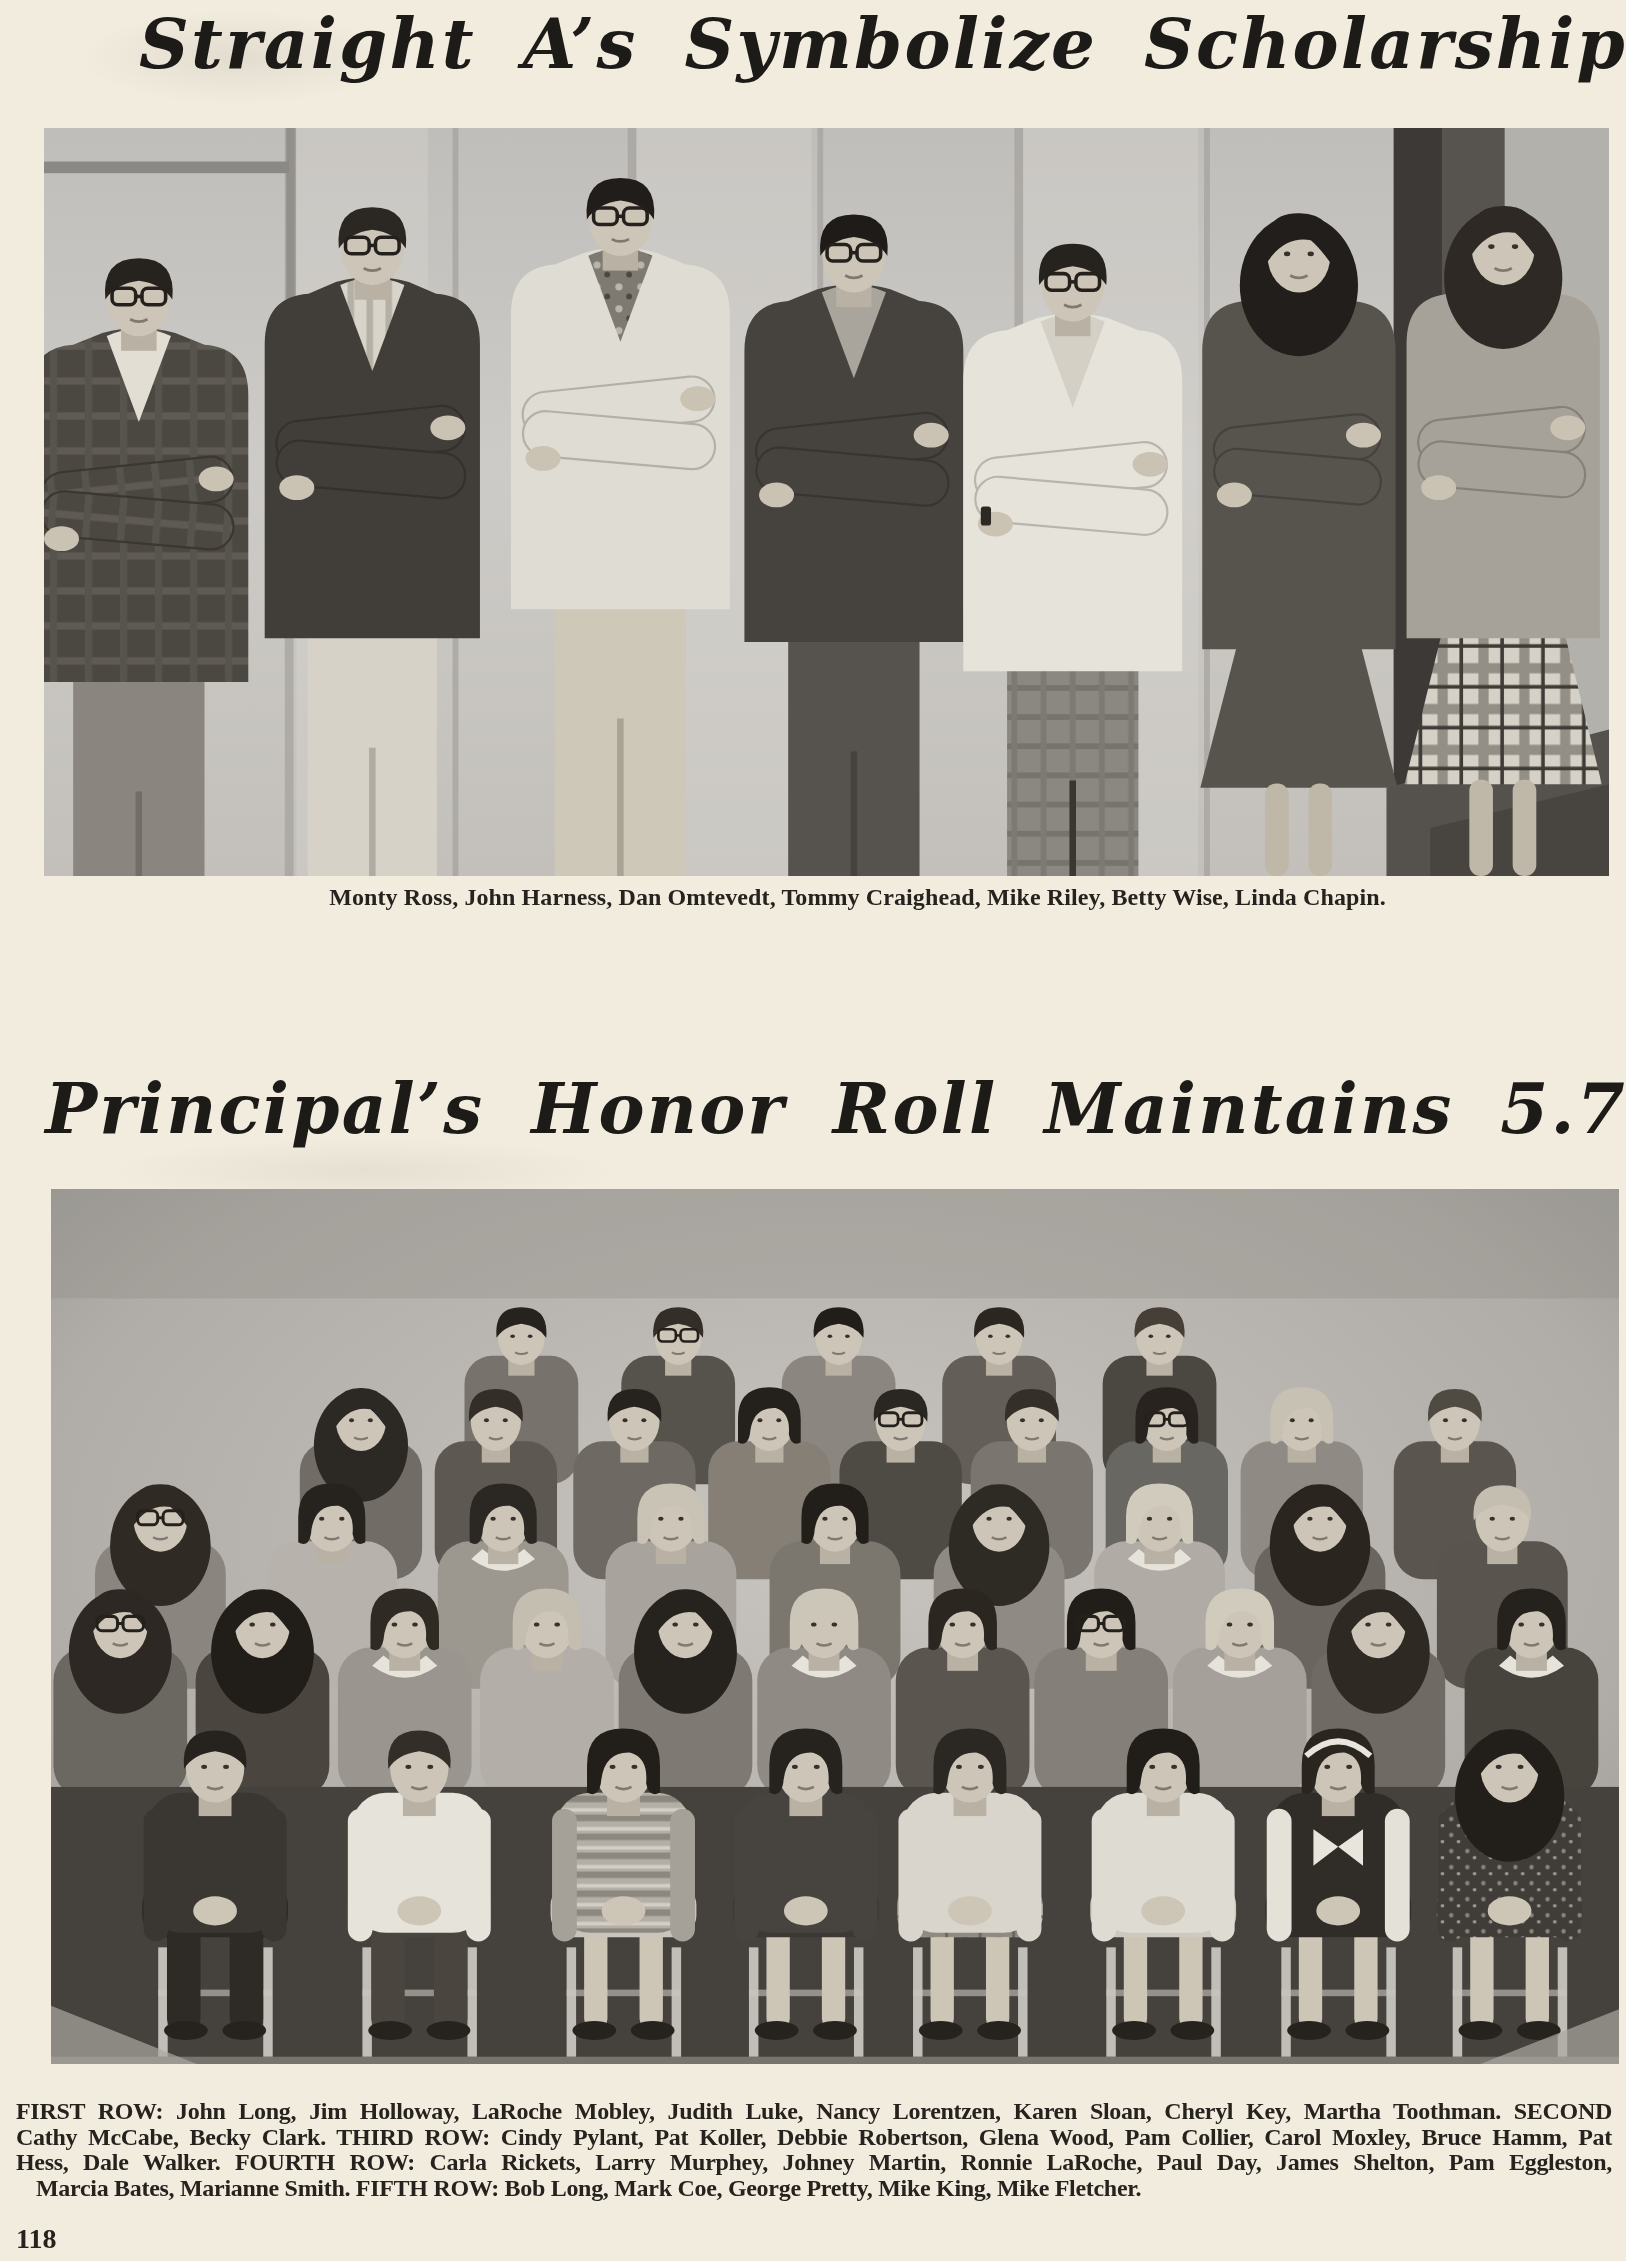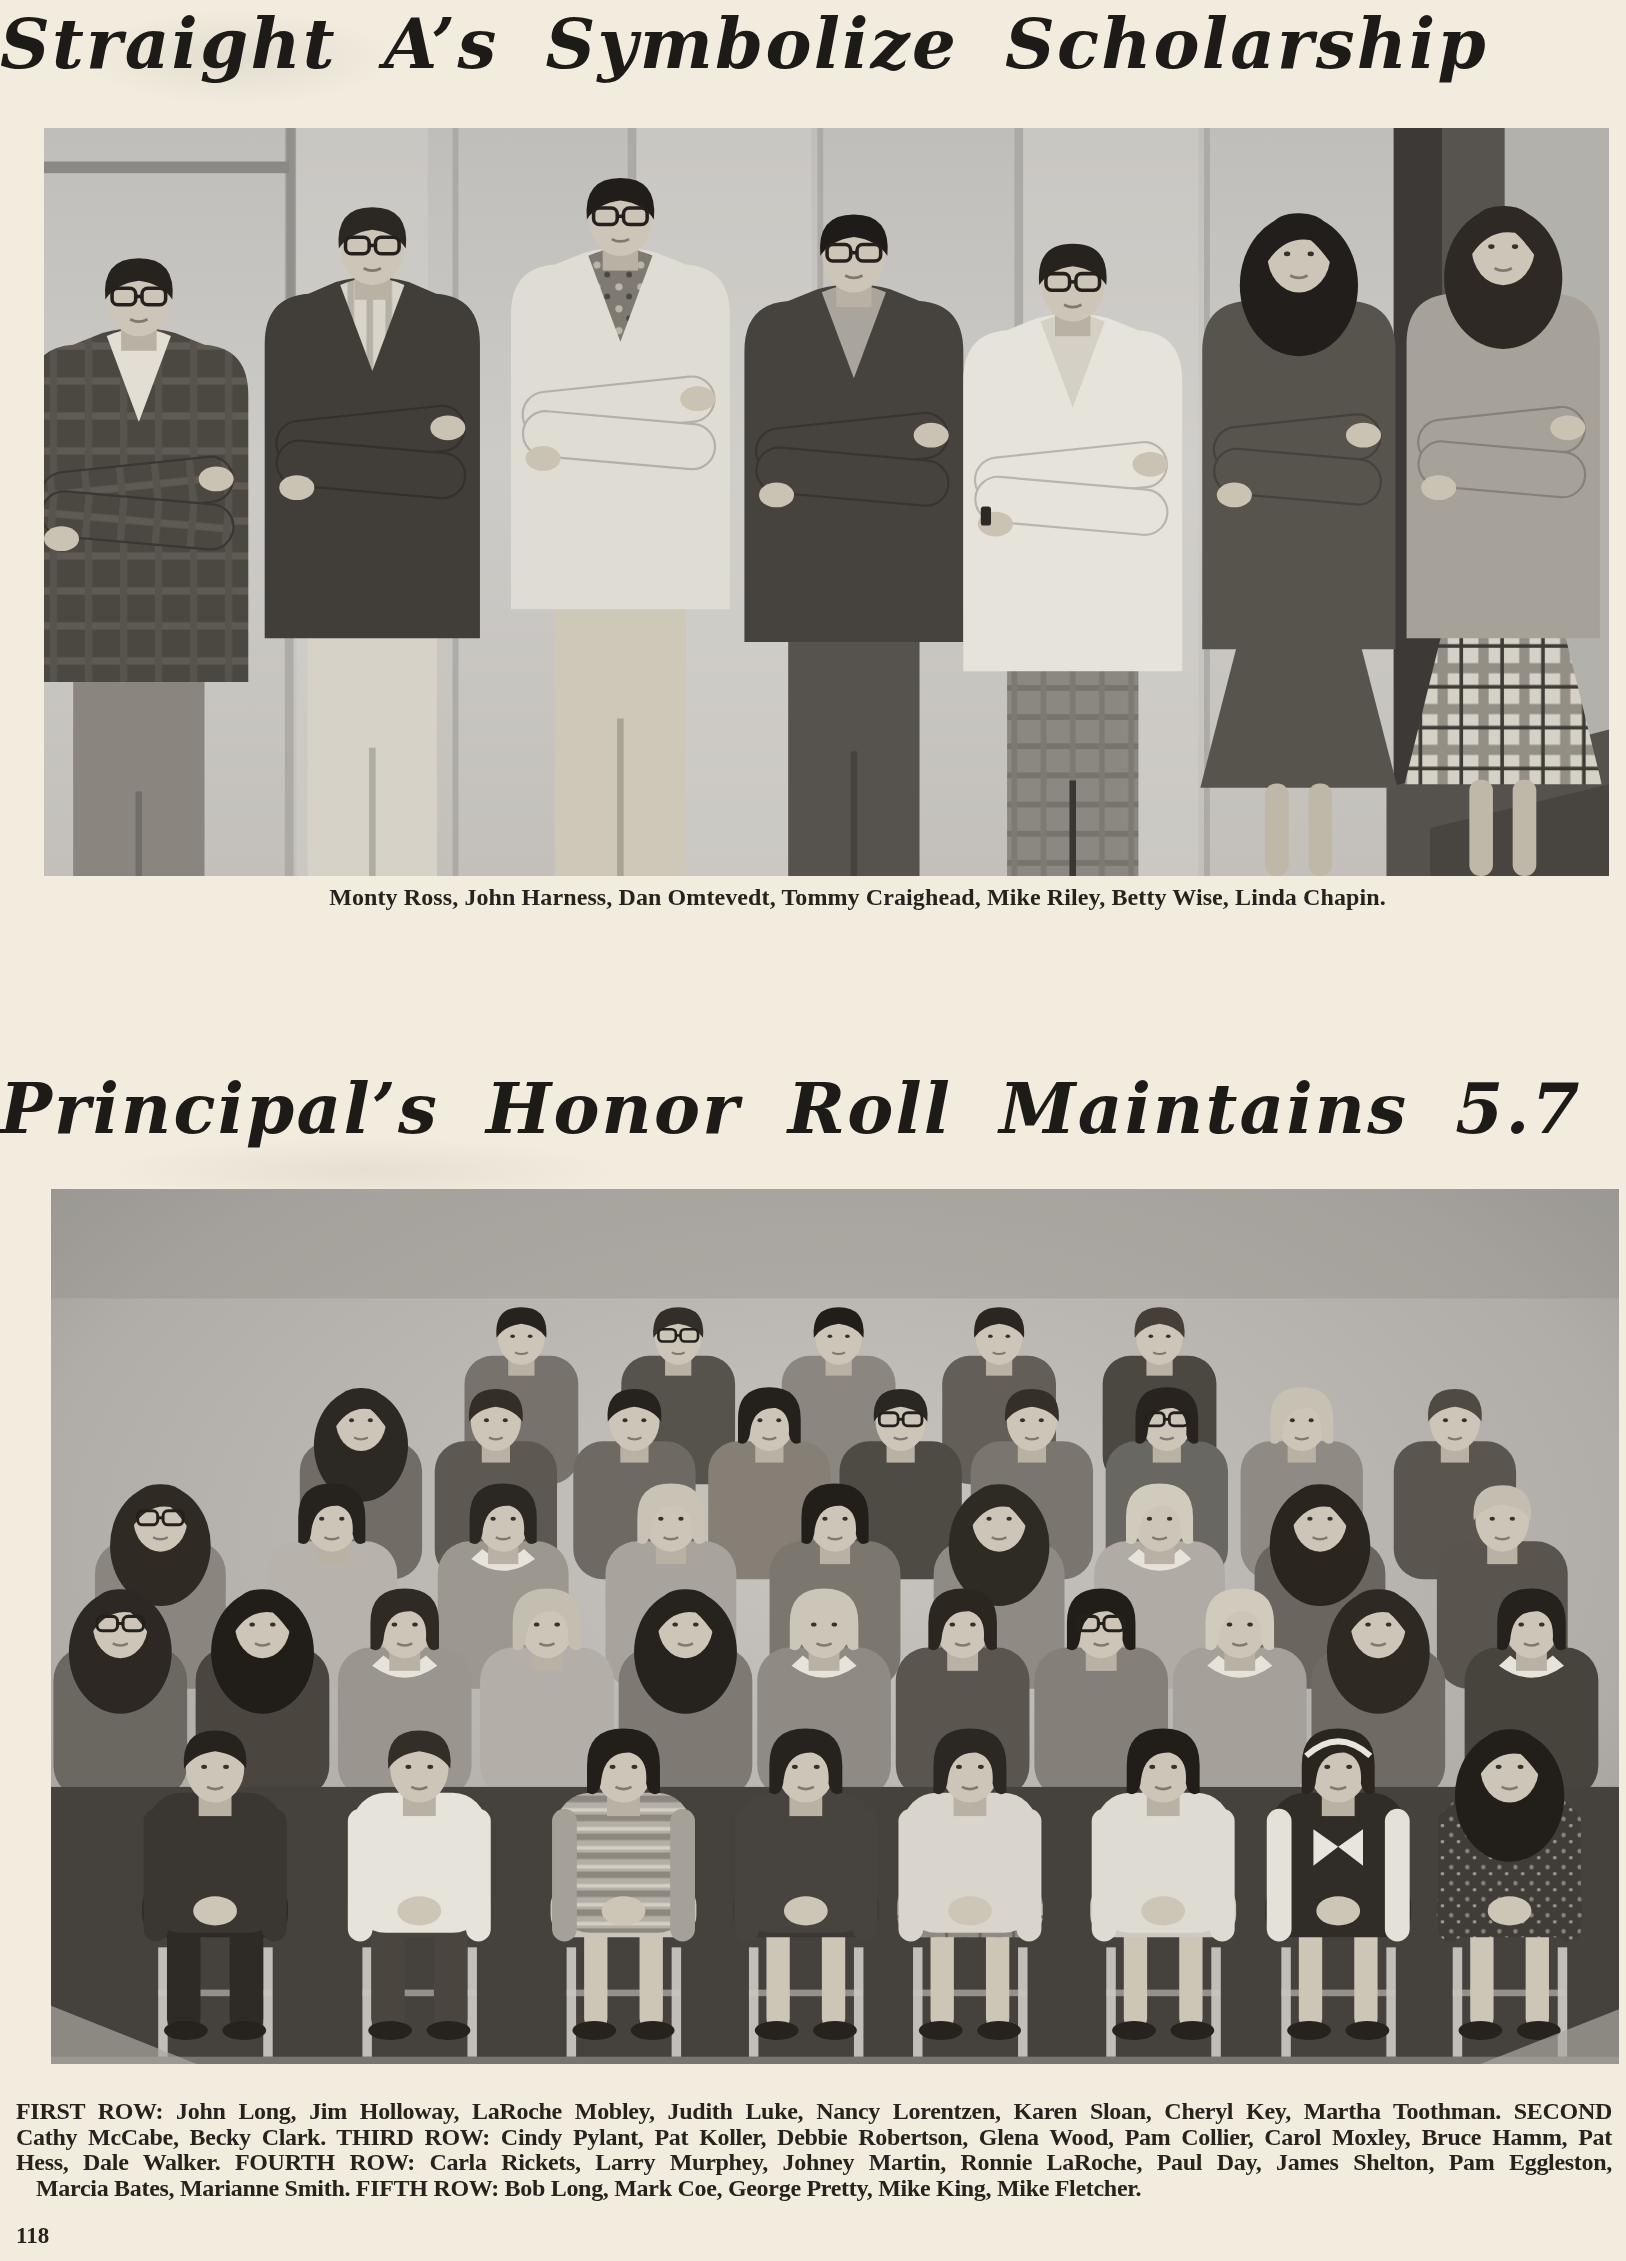--- a/index.html
+++ b/index.html
@@ -2,36 +2,36 @@
 <html style="font-size:11.7px"><head>
 <meta charset="utf-8">
 <style>
   html,body{margin:0;padding:0;background:#f2ecdf;}
   .page{position:relative;width:1627px;height:2261px;background:#f2ecdf;overflow:hidden;
         font-family:"Liberation Serif",serif;color:#24211d;}
   .ghost{position:absolute;pointer-events:none;border-radius:50%;
          background:radial-gradient(closest-side,rgba(90,85,75,.10),rgba(90,85,75,0));}
   .g1{left:80px;top:10.2px;width:314px;height:95px;}
   .g2{left:109px;top:1138px;width:511px;height:66px;opacity:.8;}
-  .title{position:absolute;left:0;width:100%;margin:0;text-align:left;
+  .title{position:absolute;left:0;width:100%;margin:0;text-align:right;
          font-family:"DejaVu Serif",serif;font-style:italic;font-weight:700;
          color:#1d1b18;font-size:69px;line-height:1;letter-spacing:2.2px;word-spacing:.30em;}
   .t1{top:8.8px;}
   .t2{top:1074px;}
   .photo{position:absolute;margin:0;background:#c6c4c0;}
   .photo1{left:44px;top:128px;width:1565px;height:748px;}
   .photo2{left:51px;top:1189px;width:1568px;height:875px;}
   .photo svg{display:block;width:100%;height:100%;}
   .cap1{position:absolute;left:0;top:884px;width:100%;margin:0;text-align:center;
         font-size:24px;font-weight:700;letter-spacing:0.1px;color:#26231f;padding-left:44px;}
   .capblock{position:absolute;left:16px;top:2099px;width:1596px;
             font-size:24px;font-weight:700;line-height:25.5px;letter-spacing:-0.3px;color:#26231f;}
   .capline{text-align:justify;text-align-last:justify;white-space:normal;}
   .capline.last{text-align-last:left;margin-left:20px;}
-  .pagenum{position:absolute;left:16px;top:2223px;font-size:23px;font-weight:700;color:#26231f;}
+  .pagenum{position:absolute;left:16px;top:2223px;font-size:28px;font-weight:700;color:#26231f;}
 </style>
 </head>
 <body>
 
 <div class="page">
   <div class="ghost g1"></div>
   <div class="ghost g2"></div>
 
   <h1 class="title t1">Straight A’s Symbolize Scholarship</h1>
 

